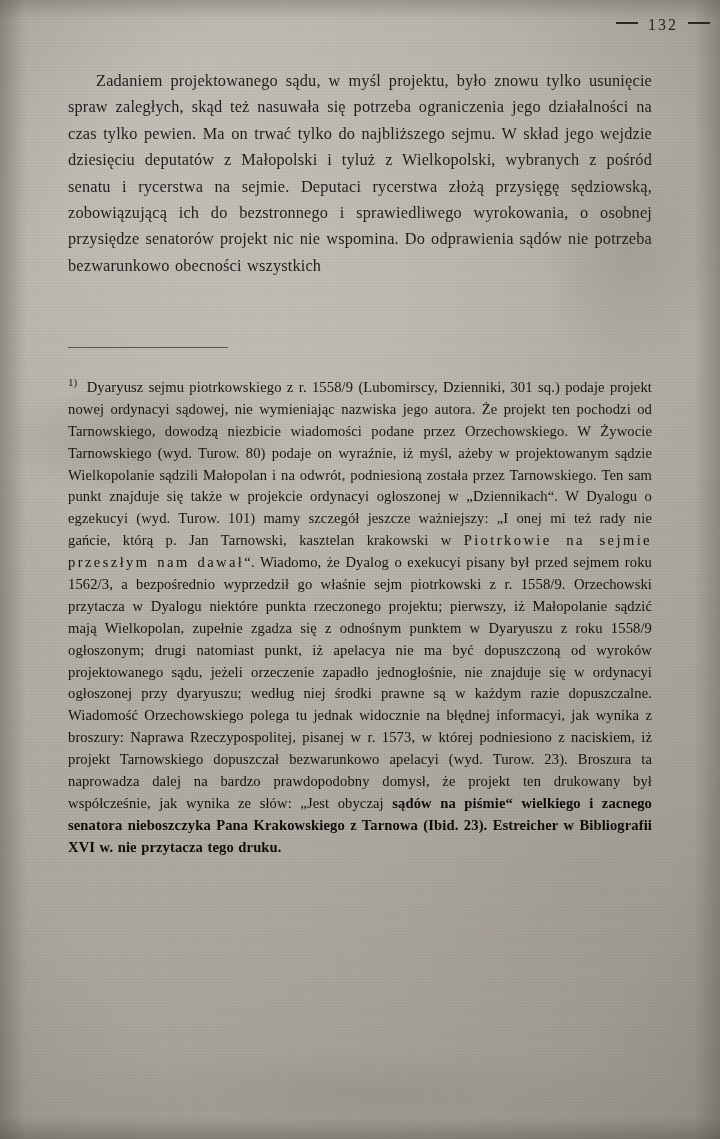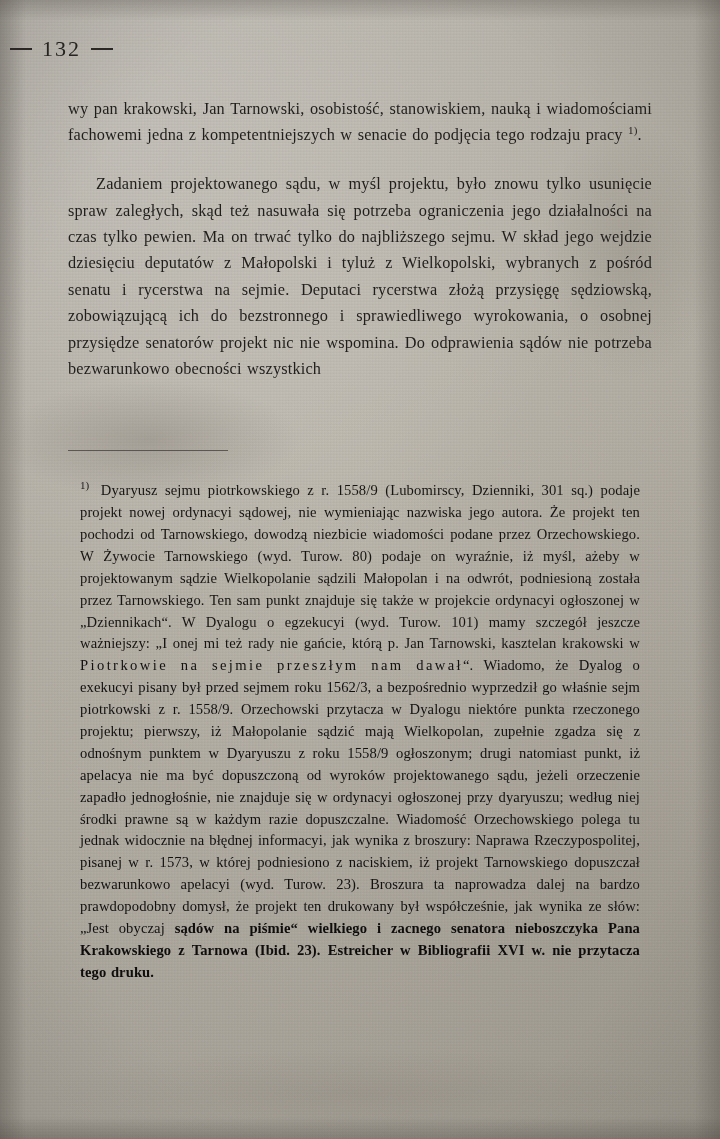--- a/index.html
+++ b/index.html
@@ -40,23 +40,23 @@
     background:
       radial-gradient(ellipse at 50% 50%, rgba(255,255,255,0.10) 0%, rgba(90,85,78,0.10) 72%, rgba(70,66,60,0.22) 100%);
     mix-blend-mode: multiply;
   }
   .content {
     position: relative;
     z-index: 3;
     padding: 0;
   }
   .page-header {
-    text-align: left;
-    margin: 36px 0 0 0;
-    font-size: 22px;
+    text-align: right;
+    margin: 16px 0 0 0;
+    font-size: 16px;
     letter-spacing: 2px;
     font-family: "Liberation Serif", serif;
     color: #262320;
   }
   .page-header .rule {
     display: inline-block;
     width: 22px;
     height: 2px;
     background: #2a2724;
     vertical-align: 6px;
@@ -87,21 +87,21 @@
     margin: 68px 68px 0 68px;
     height: 0;
     border-top: 1.6px solid #4d4944;
     width: 160px;
     opacity: 0.85;
   }
   .footnote {
     margin: 26px 68px 0 68px;
   }
   .footnote p {
-    margin: 12px;
+    margin: 0;
     font-size: 14.6px;
     line-height: 1.5;
     text-align: justify;
     text-justify: inter-word;
     letter-spacing: 0.1px;
     color: #1b1916;
     word-spacing: 0.8px;
   }
   .footnote p .lead {
     margin-right: 4px;
@@ -151,21 +151,20 @@
   <div class="smudge s1"></div>
   <div class="smudge s3"></div>
 
   <div class="content">
 
     <div class="page-header">
       <span class="rule"></span><span>132</span><span class="rule"></span>
     </div>
 
     <div class="body-block">
-      <p><span>wy pan krakowski, Jan Tarnowski, osobistość, stanowiskiem, nauką i wiadomościami fachowemi jedna z kompetentniejszych w senacie do podjęcia tego rodzaju pracy </span><span class="sup">1)</span>.</p>
       <p class="indent">Zadaniem projektowanego sądu, w myśl projektu, było znowu tylko usunięcie spraw zaległych, skąd też nasuwała się potrzeba ograniczenia jego działalności na czas tylko pewien. Ma on trwać tylko do najbliższego sejmu. W skład jego wejdzie dziesięciu deputatów z Małopolski i tyluż z Wielkopolski, wybranych z pośród senatu i rycerstwa na sejmie. Deputaci rycerstwa złożą przysięgę sędziowską, zobowiązującą ich do bezstronnego i sprawiedliwego wyrokowania, o osobnej przysiędze senatorów projekt nic nie wspomina. Do odprawienia sądów nie potrzeba bezwarunkowo obecności wszystkich</p>
     </div>
 
     <div class="separator"></div>
 
     <div class="footnote">
       <p>
         <span class="lead sup">1)</span>
         <span class="dark1">Dyaryusz sejmu piotrkowskiego z r. 1558/9 (Lubomirscy, Dzienniki, 301 sq.) podaje projekt nowej ordynacyi sądowej, nie wymieniając nazwiska jego autora. Że projekt ten pochodzi od Tarnowskiego, dowodzą niezbicie wiadomości podane przez Orzechowskiego. W Żywocie Tarnowskiego (wyd. Turow. 80) podaje on wyraźnie, iż myśl, ażeby w projektowanym sądzie Wielkopolanie sądzili Małopolan i na odwrót, podniesioną została przez Tarnowskiego. Ten sam punkt znajduje się także w projekcie ordynacyi ogłoszonej w „Dziennikach“. W Dyalogu o egzekucyi (wyd. Turow. 101) mamy szczegół jeszcze ważniejszy: „I onej mi też rady nie gańcie, którą p. Jan Tarnowski, kasztelan krakowski w </span><span class="sp dark2">Piotrkowie na sejmie przeszłym nam dawał</span><span class="dark2">“. Wiadomo, że Dyalog o exekucyi pisany był przed sejmem roku 1562/3, a bezpośrednio wyprzedził go właśnie sejm piotrkowski z r. 1558/9. Orzechowski przytacza w Dyalogu niektóre punkta rzeczonego projektu; pierwszy, iż Małopolanie sądzić mają Wielkopolan, zupełnie zgadza się z odnośnym punktem w Dyaryuszu z roku 1558/9 ogłoszonym; drugi natomiast punkt, iż apelacya nie ma być dopuszczoną od wyroków projektowanego sądu, jeżeli orzeczenie zapadło jednogłośnie, nie znajduje się w ordynacyi ogłoszonej przy dyaryuszu; według niej środki prawne są w każdym razie dopuszczalne. Wiadomość Orzechowskiego polega tu jednak widocznie na błędnej informacyi, jak wynika z broszury: Naprawa Rzeczypospolitej, pisanej w r. 1573, w której podniesiono z naciskiem, iż projekt Tarnowskiego dopuszczał bezwarunkowo apelacyi (wyd. Turow. 23). Broszura ta naprowadza dalej na bardzo prawdopodobny domysł, że projekt ten drukowany był współcześnie, jak wynika ze słów: „Jest obyczaj </span><b class="em dark3">sądów na piśmie</b><span class="dark3">“ wielkiego i zacnego senatora nieboszczyka Pana Krakowskiego z Tarnowa (Ibid. 23). Estreicher w Bibliografii XVI w. nie przytacza tego druku.</span>
       </p>

